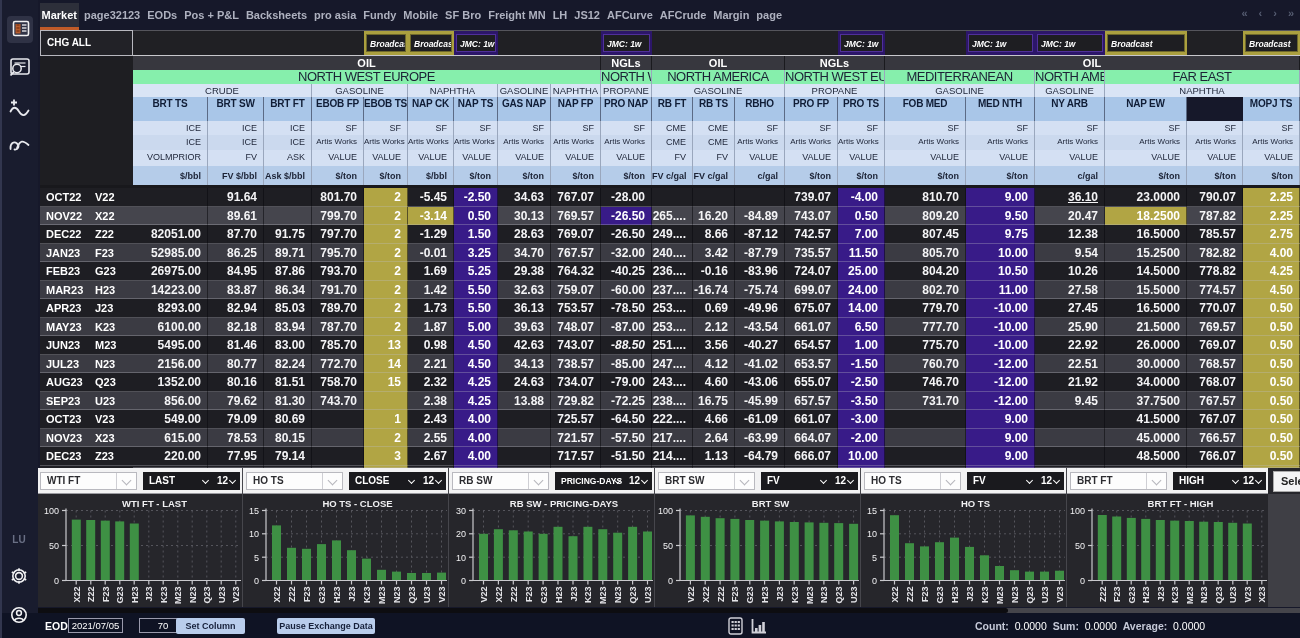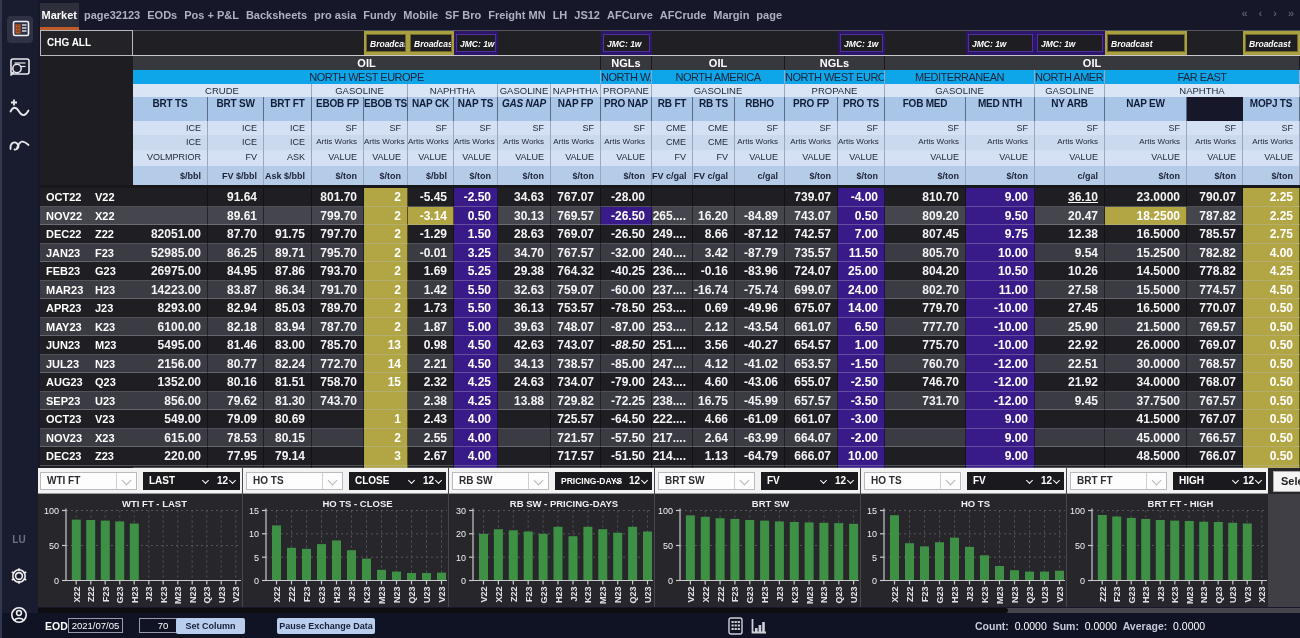--- a/index.html
+++ b/index.html
@@ -18,21 +18,21 @@
 .chg{background:#222227;border:1px solid #b8b8bf;border-right:1px solid #b8b8bf;color:#fff;font-weight:bold;font-size:10px;line-height:24px;padding-left:6px;}
 .bcell{position:relative;}
 .bcell .bt{position:absolute;left:2px;right:2px;top:3px;bottom:3px;background:#1e1e22;color:#fff;
 font-style:italic;font-weight:bold;font-size:8.5px;line-height:18px;padding-left:3px;white-space:nowrap;}
 .ycell{background:#aba03f;}
 .ycell .bt{border:1px solid #6e682c;}
 .pcell{background:#2c1669;}
 .pcell .bt{border:1px solid #50309a;}
 .hleft{background:#1e1e22;}
 .ga{background:#37373e;color:#fff;font-weight:bold;font-size:11px;text-align:center;line-height:14px;border-right:1px solid #1a1a1e;}
-.gb{background:#0ea5e9;color:#1c2336;font-size:11px;letter-spacing:-0.5px;text-align:center;line-height:14px;border-right:1px solid #9aa7bd;white-space:nowrap;}
+.gb{background:#86efac;color:#1c2336;font-size:13px;letter-spacing:-0.5px;text-align:center;line-height:14px;border-right:1px solid #9aa7bd;white-space:nowrap;}
 .gc{background:#d9e4f5;color:#1c2336;font-size:9.5px;text-align:center;line-height:13px;border-right:1px solid #9aa7bd;white-space:nowrap;}
 .nm{background:#a9c6e8;color:#101d36;font-size:10px;font-weight:bold;text-align:center;padding-top:1px;border-right:1px solid #5b6a85;white-space:nowrap;letter-spacing:-0.2px;}
 .s1{background:#d4e0f3;}.s2{background:#cbd9ee;}.s3{background:#d4e0f3;}
 .s4{background:#b5cce9;font-weight:bold;padding-top:3px;}
 .sub{color:#1c2336;font-size:9px;text-align:right;padding-right:6px;line-height:14px;border-right:1px solid #9aa7bd;white-space:nowrap;}
 .aw{font-size:8px;}
 .gap{background:#18181c;}
 .mon{color:#fff;font-weight:bold;font-size:11px;padding-left:6px;line-height:18px;}
 .cod{color:#fff;font-weight:bold;font-size:11px;line-height:18px;}
 .dc{color:#f4f4f6;font-size:12px;font-weight:600;text-align:right;padding-right:6px;line-height:18px;
@@ -169,21 +169,21 @@
     <div class="gc" style="grid-column:18 / span 2;grid-row:4;">GASOLINE</div>
     <div class="gc" style="grid-column:20 / span 1;grid-row:4;">GASOLINE</div>
     <div class="gc" style="grid-column:21 / span 3;grid-row:4;">NAPHTHA</div>
     <div class="nm" style="grid-column:3;grid-row:5;">BRT TS</div>
     <div class="nm" style="grid-column:4;grid-row:5;">BRT SW</div>
     <div class="nm" style="grid-column:5;grid-row:5;">BRT FT</div>
     <div class="nm" style="grid-column:6;grid-row:5;">EBOB FP</div>
     <div class="nm" style="grid-column:7;grid-row:5;">EBOB TS</div>
     <div class="nm" style="grid-column:8;grid-row:5;">NAP CK</div>
     <div class="nm" style="grid-column:9;grid-row:5;">NAP TS</div>
-    <div class="nm" style="grid-column:10;grid-row:5;font-style:italic;">GAS NAP</div>
+    <div class="nm" style="grid-column:10;grid-row:5;">GAS NAP</div>
     <div class="nm" style="grid-column:11;grid-row:5;">NAP FP</div>
     <div class="nm" style="grid-column:12;grid-row:5;">PRO NAP</div>
     <div class="nm" style="grid-column:13;grid-row:5;">RB FT</div>
     <div class="nm" style="grid-column:14;grid-row:5;">RB TS</div>
     <div class="nm" style="grid-column:15;grid-row:5;">RBHO</div>
     <div class="nm" style="grid-column:16;grid-row:5;">PRO FP</div>
     <div class="nm" style="grid-column:17;grid-row:5;">PRO TS</div>
     <div class="nm" style="grid-column:18;grid-row:5;">FOB MED</div>
     <div class="nm" style="grid-column:19;grid-row:5;">MED NTH</div>
     <div class="nm" style="grid-column:20;grid-row:5;">NY ARB</div>

